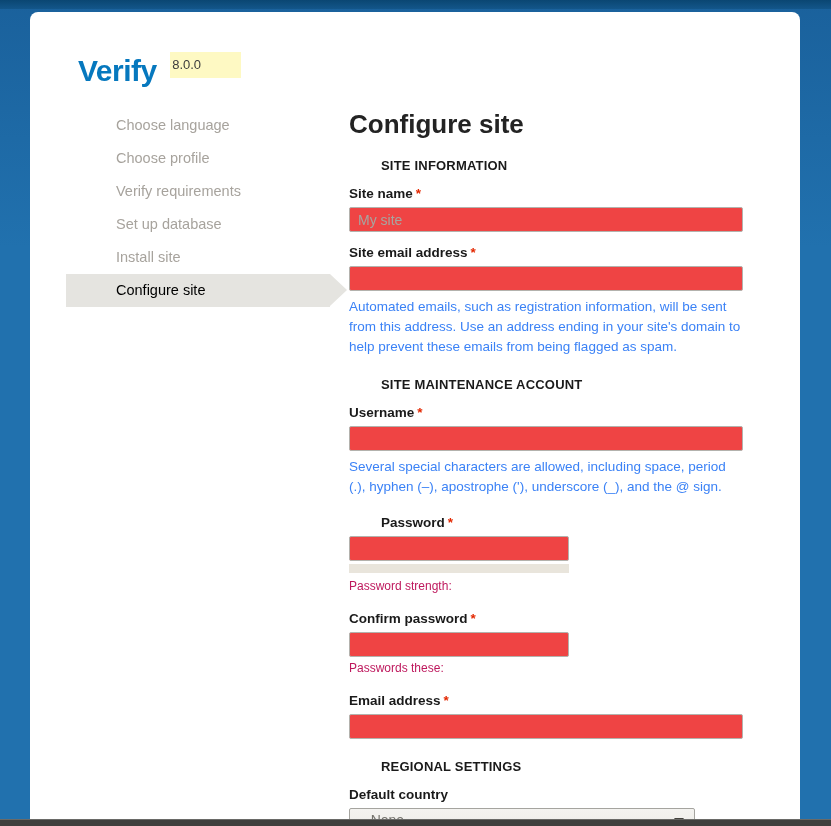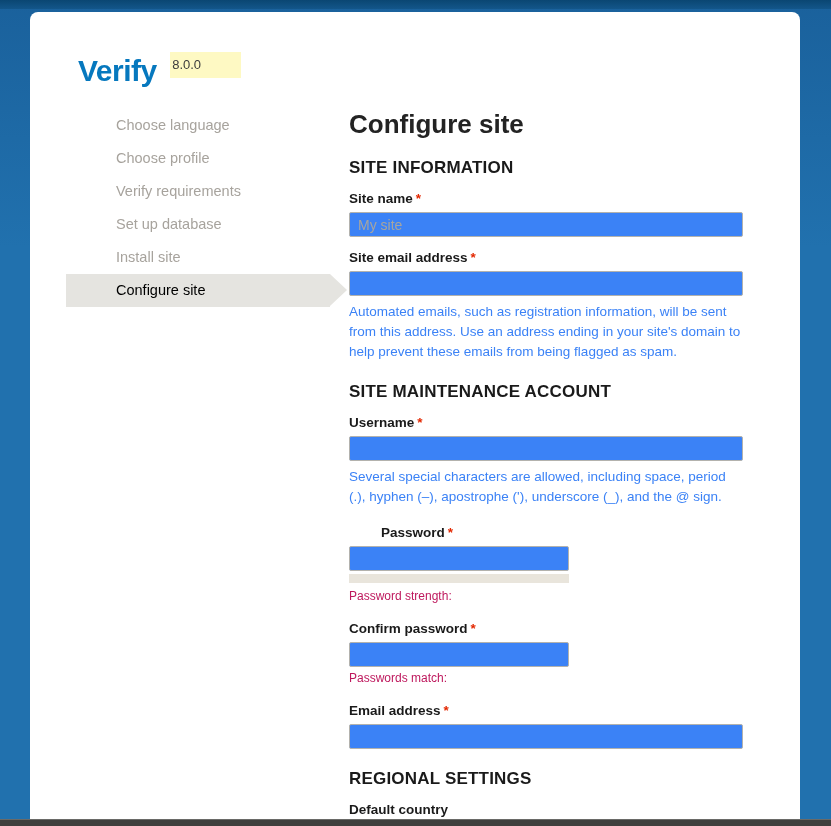--- a/index.html
+++ b/index.html
@@ -50,29 +50,30 @@
     content: ""; position: absolute; right: -17px; top: 0;
     width: 0; height: 0;
     border-top: 16.5px solid transparent;
     border-bottom: 16.5px solid transparent;
     border-left: 17px solid #e5e4e0;
   }
   
   .main { position: absolute; left: 319px; top: 98px; width: 394px; }
   h1.page-title { font-size: 26px; line-height: 28px; font-weight: bold; color: #232323; }
   .section-heading {
-    font-size: 17px; font-weight: bold; color: #1a1a1a;
+    font-size: 13px; font-weight: bold; color: #1a1a1a;
     text-transform: uppercase; letter-spacing: 0.2px;
     margin-top: 20px;
+    margin-left: 32px;
   }
   .field-label { font-size: 13.5px; font-weight: bold; color: #1a1a1a; margin-top: 13px; }
   .req { color: #e32700; font-weight: bold; margin-left: 3px; }
   .text-input {
     display: block; width: 394px; height: 25px; margin-top: 6px;
-    background: #3b82f6; border: 1px solid #b3b2ad; border-radius: 2px;
+    background: #ef4444; border: 1px solid #b3b2ad; border-radius: 2px;
     padding: 2px 8px; font-size: 14px; color: #333;
     font-family: "Liberation Sans", sans-serif;
   }
   .text-input::placeholder { color: #a7a5a0; opacity: 1; }
   .text-input.narrow { width: 220px; }
   .description { font-size: 13.5px; line-height: 20px; color: #3b82f6; margin-top: 6px; }
   .strength-bar { width: 220px; height: 9px; background: #e9e5dc; margin-top: 3px; }
   .inline-status { font-size: 12px; color: #be185d; margin-top: 6px; }
   .select {
     position: relative; margin-top: 6px; height: 25px;
@@ -131,21 +132,21 @@
     <input class="text-input" type="text" style="">
     <div class="description">Several special characters are allowed, including space, period (.), hyphen (–), apostrophe ('), underscore (_), and the @ sign.</div>
 
     <div class="field-label" style="margin-top:18px;padding-left:32px;"><span>Password</span><span class="req">*</span></div>
     <input class="text-input narrow" type="password" style="">
     <div class="strength-bar"></div>
     <div class="inline-status">Password strength:</div>
 
     <div class="field-label" style="margin-top:18px;"><span>Confirm password</span><span class="req">*</span></div>
     <input class="text-input narrow" type="password" style="">
-    <div class="inline-status" style="margin-top:4px;">Passwords match:</div>
+    <div class="inline-status" style="margin-top:4px;">Passwords these:</div>
 
     <div class="field-label" style="margin-top:18px;"><span>Email address</span><span class="req">*</span></div>
     <input class="text-input" type="text" style="">
 
     <div class="section-heading">REGIONAL SETTINGS</div>
 
     <div class="field-label">Default country</div>
     <div class="select country">
       <span class="select-value">– None –</span>
       <span class="arrow"></span>

